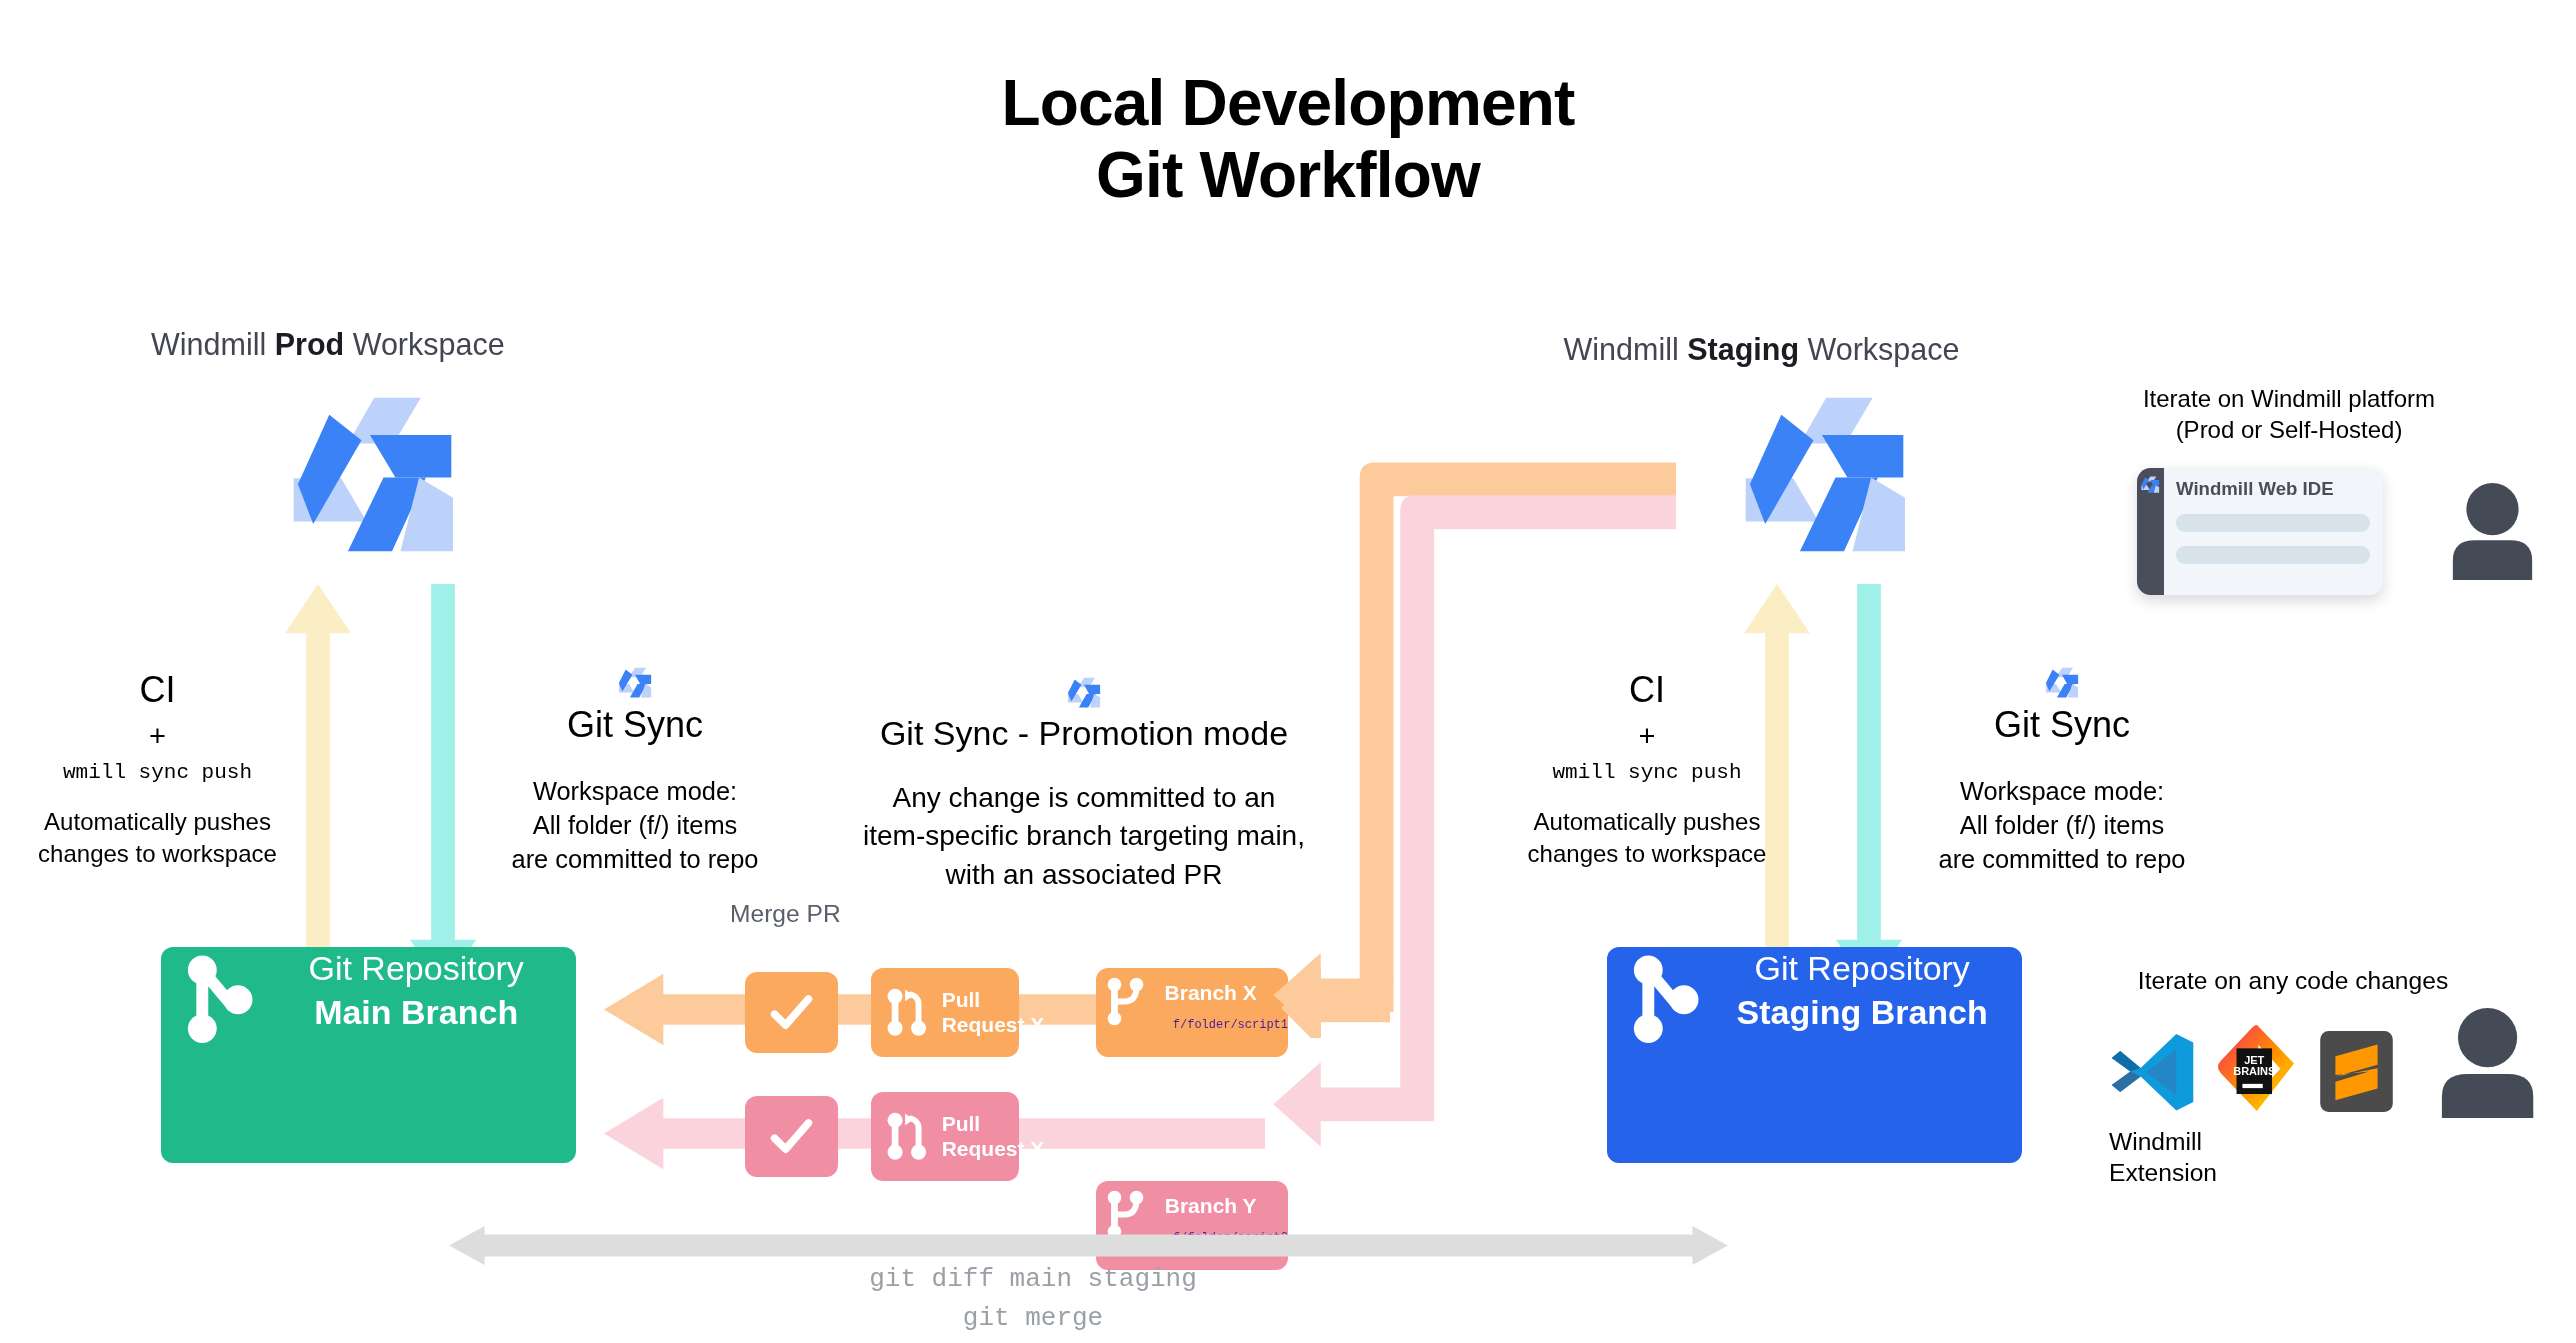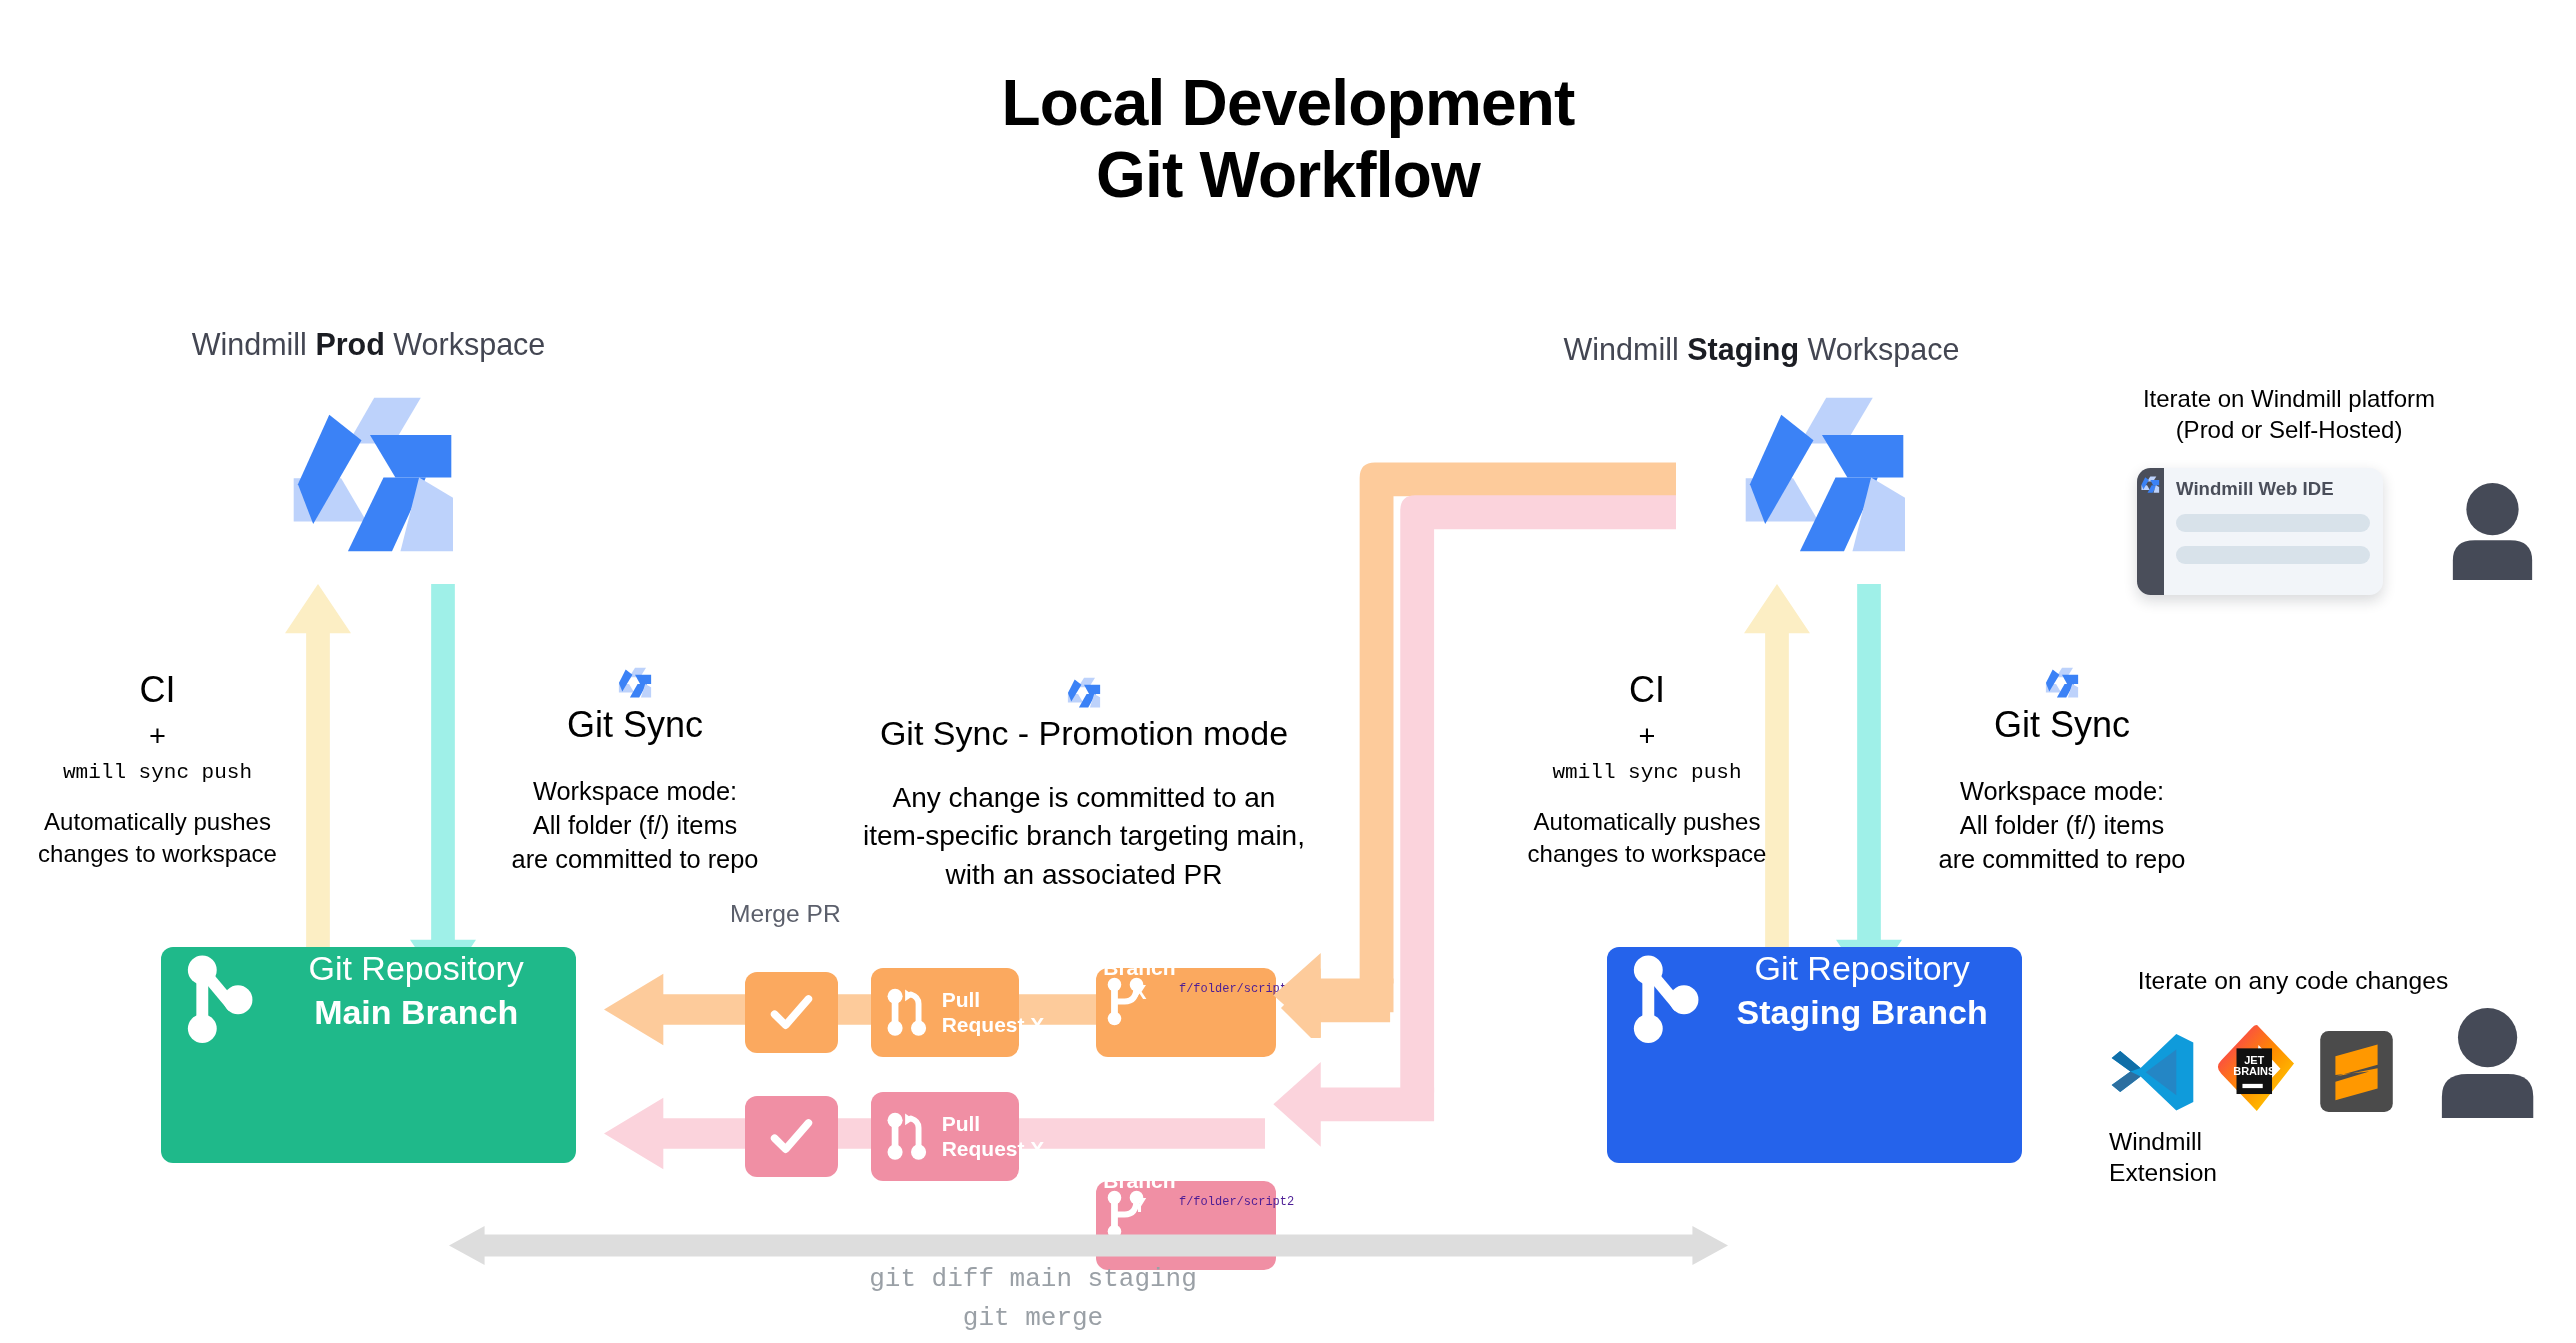--- a/index.html
+++ b/index.html
@@ -43,22 +43,22 @@
   .repo-staging{background:#2563eb;}
 
   
   .chip{position:absolute;border-radius:12px;display:flex;align-items:center;}
   .chip-check{justify-content:center;}
   .chip-check svg{width:49px;height:49px;}
   .chip-pr{padding-left:13.5px;}
   .chip-pr .pricon{width:47px;height:51px;flex:0 0 auto;}
   .chip-pr .prtext{color:#fff;font-weight:bold;font-size:21px;line-height:1.18;
                    margin-left:10.2px;white-space:nowrap;}
-  .chip-branch{flex-direction:row;align-items:flex-start;justify-content:center;
-               position:relative;}
+  .chip-branch{flex-direction:column;align-items:flex-start;justify-content:center;
+               padding-left:12px;position:relative;}
   .chip-branch .bicon{position:absolute;left:10.2px;top:8.5px;width:39px;height:49px;}
   .chip-branch .btitle{color:#fff;font-weight:bold;font-size:21px;width:100%;
                        text-align:center;padding-left:25.4px;box-sizing:border-box;
                        margin-top:-12px;}
   .chip-branch .bpath{font-family:"Liberation Mono",monospace;color:#4c1d95;
                       font-size:12px;width:100%;text-align:right;margin-top:13.5px;
                       padding-left:3.4px;box-sizing:border-box;}
   .orange-fill{background:#fba95f;}
   .pink-fill{background:#f08fa4;}
 
@@ -97,21 +97,21 @@
   #ext-label{font-size:24.6px;color:#000;line-height:1.28;white-space:nowrap;}
 </style>
 </head>
 <body>
 
 <div class="abs ctr" id="title">
   <div>Local Development</div>
   <div>Git Workflow</div>
 </div>
 
-<div class="abs ws-head" style="left:140px;top:327px;width:457px;text-align:center;">
+<div class="abs ws-head" style="left:151px;top:327px;width:457px;text-align:left;">
   <span>Windmill </span><b>Prod</b><span> Workspace</span>
 </div>
 
 <div class="wm-logo" style="left:292px;top:396px;width:161px;height:157px;">
   <svg viewBox="0 0 190 185">
     <polygon points="97,2 152,2 120,56 66,56" fill="#bdd2fb"></polygon>
     <polygon points="188,46 188,96 122,96 92,46" fill="#3b82f6"></polygon>
     <polygon points="2,97 58,97 88,148 2,148" fill="#bdd2fb"></polygon>
     <polygon points="39,10 77,40 20,139 2,92" fill="#3b82f6" transform="translate(5,12)"></polygon>
     <polygon points="108,96 158,96 118,183 66,183" fill="#3b82f6"></polygon>

